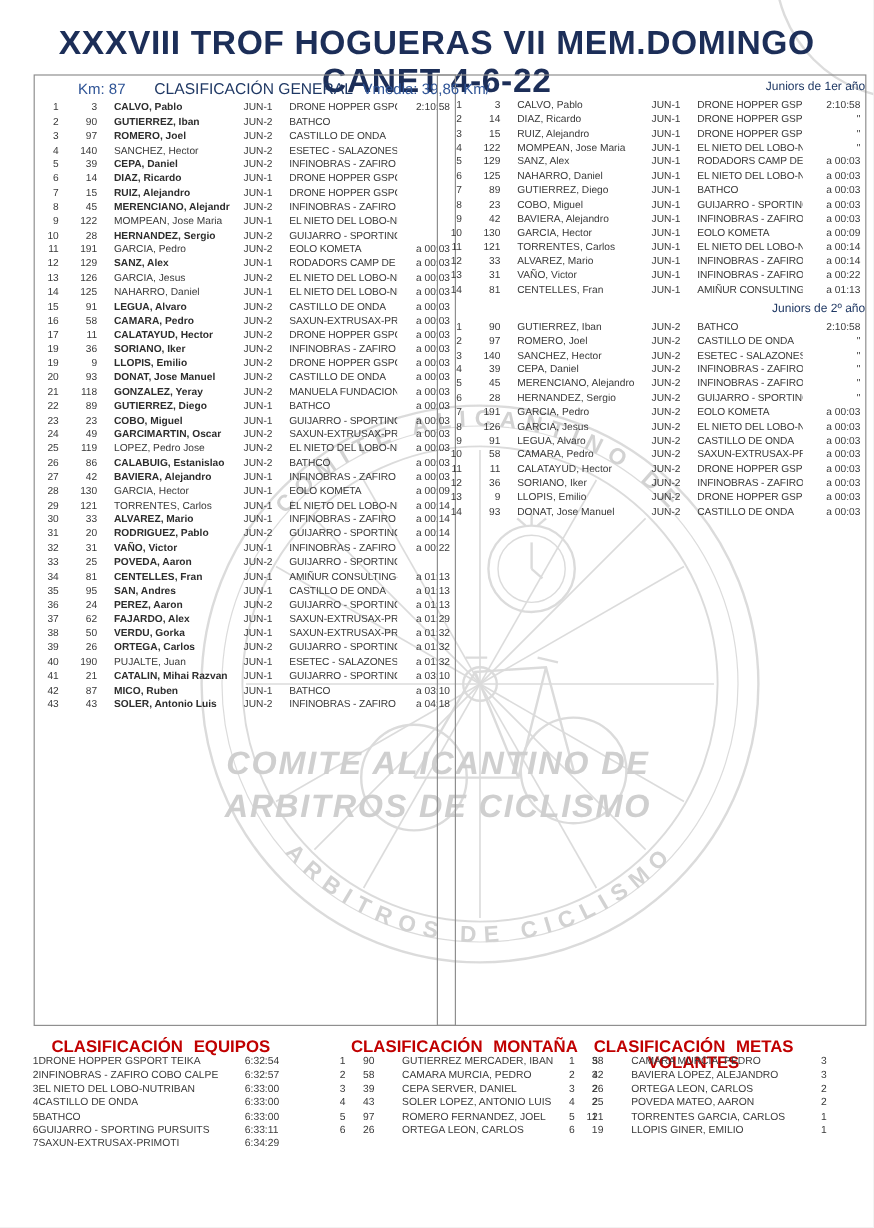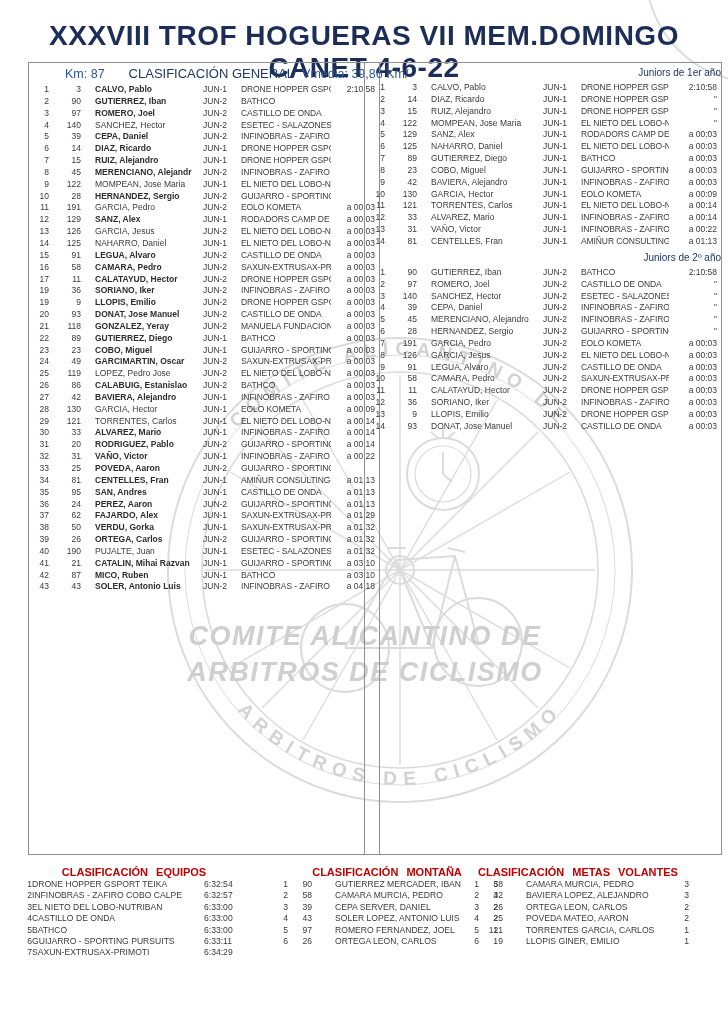--- a/index.html
+++ b/index.html
@@ -40,21 +40,21 @@
   .c-team{flex:1; padding-left:4px; overflow:hidden; letter-spacing:-0.1px;}
   .c-time{width:44px; text-align:right; padding-right:4px; flex:none;}
   .box-right .c-name{width:104px;}
   .box-right .c-time{width:48px;}
   .bold{font-weight:bold; color:#2d2d2d;}
   
   .btable{position:absolute; top:866px; z-index:1; font-size:8.6px; color:#3a3a3a;}
   .equipos{left:18px;  width:232px;}
   .montana{left:256px; width:222px;margin-left:20px;}
   .metas  {left:467px; width:222px;}
-  .red-heading{text-align:center; font-weight:bold; font-size:11px; color:#c00000; word-spacing:5px; height:13px; line-height:13px;}
+  .red-heading{text-align:center; font-weight:bold; font-size:14px; color:#c00000; word-spacing:5px; height:13px; line-height:13px;}
   .trow{display:flex; height:11.4px; line-height:11.4px; white-space:nowrap;}
   .t-pos{width:14px; text-align:right; flex:none;}
   .t-name{flex:1; padding-left:0; overflow:hidden;}
   .t-time{width:46px; text-align:left; flex:none;}
   .p-pos{width:12px; text-align:right; flex:none;}
   .p-dor{width:24px; text-align:right; flex:none;}
   .p-name{flex:1; padding-left:23px; overflow:hidden;}
   .p-pts{width:14px; text-align:right; flex:none;}
 </style>
 </head>

